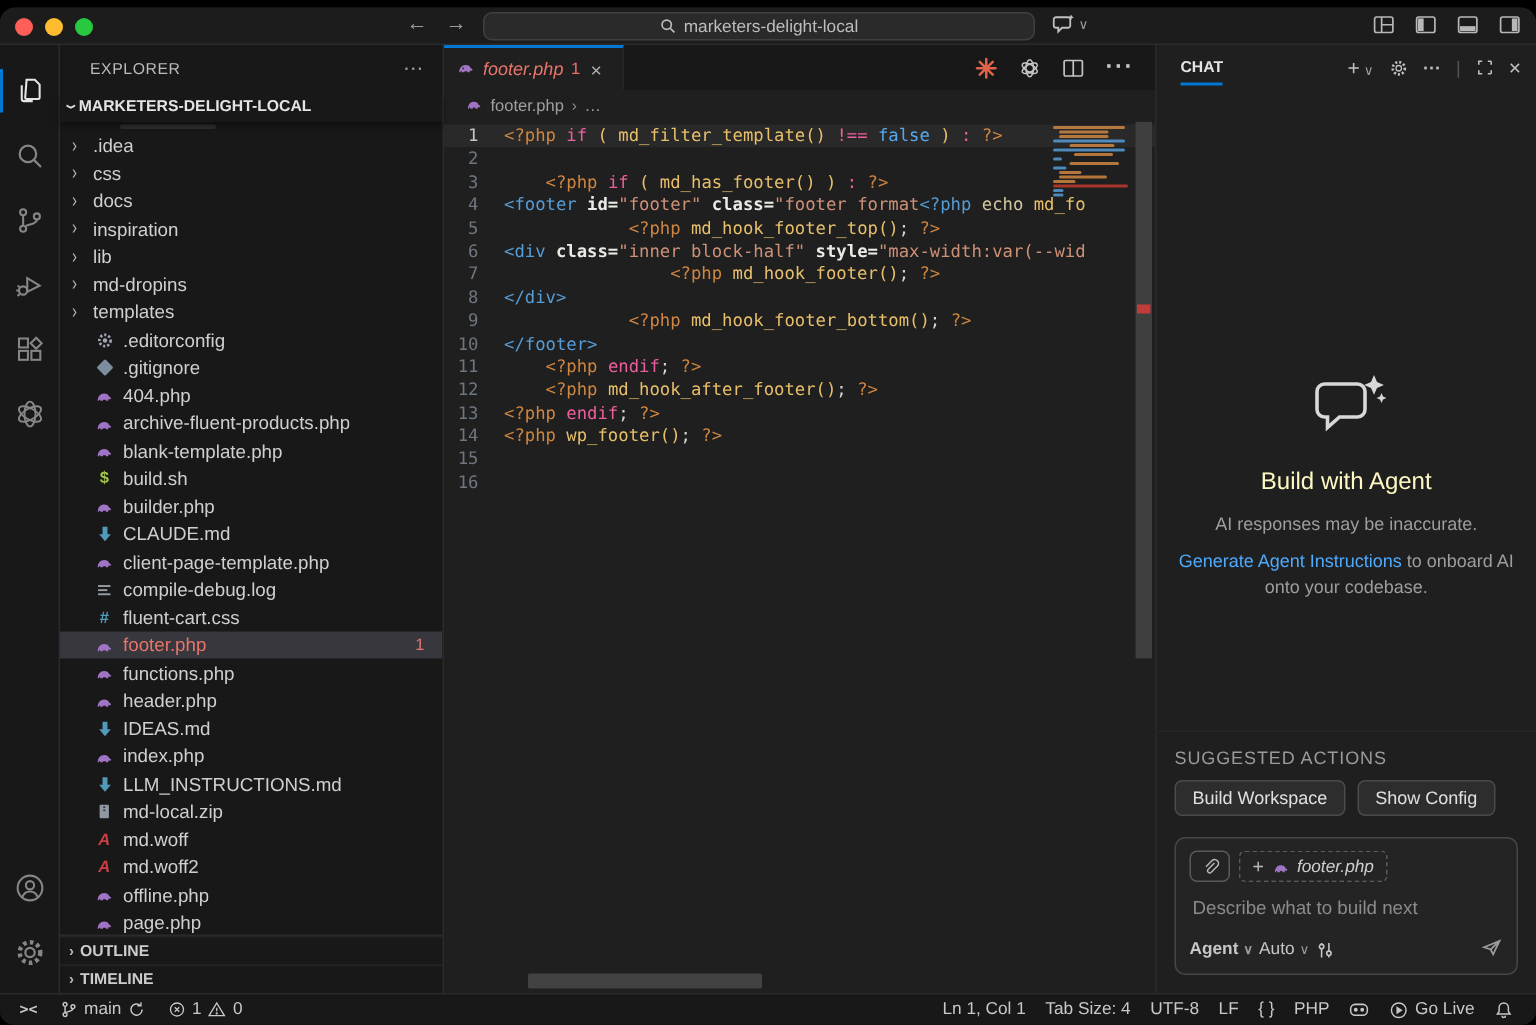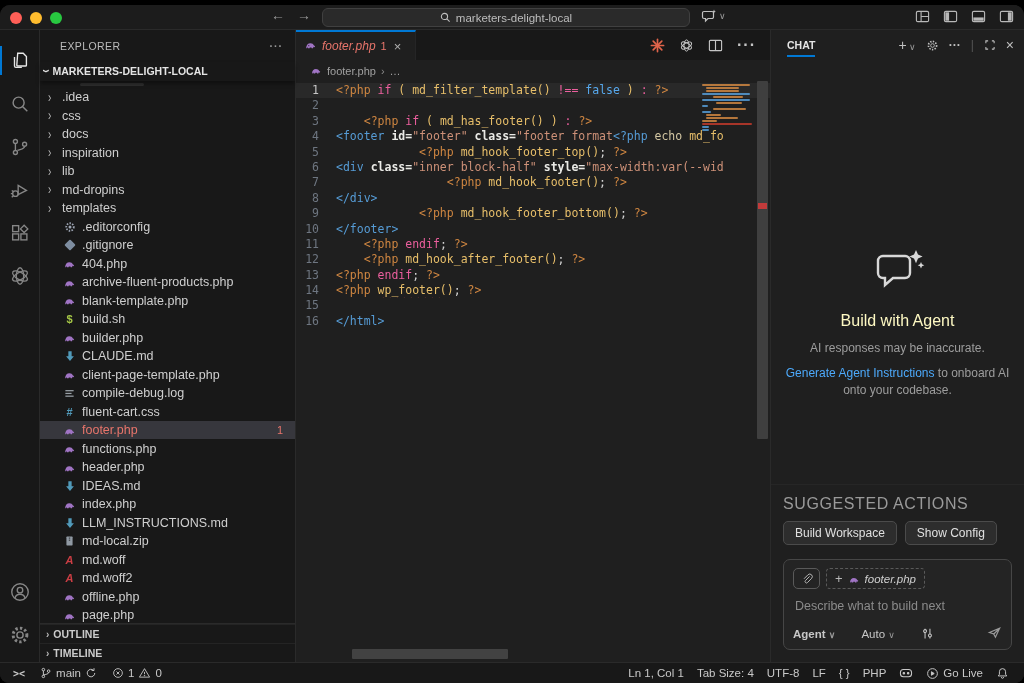--- a/index.html
+++ b/index.html
@@ -90,33 +90,33 @@
   .chat-tab { font-size:10.5px; font-weight:bold; color:#e4e4e4; position:relative; padding-bottom:6px; top:3px;}
   .chat-tab::after { content:""; position:absolute; left:0; right:0; bottom:0; height:2px; background:#0078d4; }
   .chat-hd .icons { margin-left:auto; display:flex; align-items:center; gap:10px; color:#c0c0c0; font-size:12px;}
   .chat-body { flex:1; position:relative; }
   .empty { position:absolute; top:188px; left:0; right:0; text-align:center; padding:0 14px; }
   .empty .title { font-size:16px; color:#fef9c3; margin-top:14px; }
   .empty .disc { font-size:12px; color:#9d9d9d; margin-top:11px; }
   .empty .onb { font-size:12px; color:#9d9d9d; margin-top:10px; line-height:1.45; }
   .empty .link { color:#4daafc; cursor:pointer; }
   .chat-bottom { padding:10px 12px 12px 12px; }
-  .sa-label { font-size:16px; letter-spacing:.6px; color:#9a9a9a; margin-bottom:8px; }
+  .sa-label { font-size:12px; letter-spacing:.6px; color:#9a9a9a; margin-bottom:8px; }
   .sa-btns { display:flex; gap:8px; margin-bottom:14px; }
   .sa-btn { background:#2d2d2d; border:1px solid #4b4b4b; border-radius:5px; color:#e0e0e0;
             font-size:12px; padding:4px 11px; cursor:pointer; }
   .inputbox { background:#242424; border:1px solid #464646; border-radius:7px; padding:8px 9px 7px 9px; }
   .ib-row1 { display:flex; align-items:center; gap:6px; }
   .clip-btn { border:1px solid #5a5a5a; border-radius:5px; width:27px; height:21px;
               display:flex; align-items:center; justify-content:center; color:#b9b9b9; }
   .chip { border:1px dashed #5a5a5a; border-radius:4px; height:21px; display:flex; align-items:center;
           gap:5px; padding:0 8px; color:#b9b9b9; font-size:11.5px; }
   .chip .fn { font-style:italic; color:#cfcfcf; }
   .ib-ph { color:#8b8b8b; font-size:12.5px; margin:10px 0 12px 2px; }
-  .ib-row3 { display:flex; align-items:center; gap:26px; color:#c7c7c7; font-size:11.5px; }
+  .ib-row3 { display:flex; align-items:center; gap:4px; color:#c7c7c7; font-size:11.5px; }
   .ib-row3 .send { margin-left:auto; color:#9a9a9a; }
   .chev-s { font-size:9px; color:#9a9a9a; }
   
   .statusbar { height:21px; background:#181818; border-top:1px solid #2a2a2a;
                display:flex; align-items:center; font-size:11.5px; color:#c8c8c8;
                padding:0 10px 0 8px; gap:5px; flex:0 0 auto; }
   .sb-item { display:flex; align-items:center; gap:4px; padding:0 5px; height:100%; cursor:pointer; }
   .sb-right { margin-left:auto; display:flex; align-items:center; gap:3px; }
   .mono { font-family:"DejaVu Sans Mono",monospace; }
   svg { flex:0 0 auto; }
@@ -501,21 +501,21 @@
           <div class="cline"><span class="lnum">6</span><span class="ltext"><span class="c-t">&lt;div </span><span class="c-a">class=</span><span class="c-s">"inner block-half" </span><span class="c-a">style=</span><span class="c-s">"max-width:var(--wid</span></span></div>
           <div class="cline"><span class="lnum">7</span><span class="ltext"><span class="c-w">                </span><span class="c-p">&lt;?php </span><span class="c-f">md_hook_footer()</span><span class="c-w">;</span><span class="c-p"> ?&gt;</span></span></div>
           <div class="cline"><span class="lnum">8</span><span class="ltext"><span class="c-t">&lt;/div&gt;</span></span></div>
           <div class="cline"><span class="lnum">9</span><span class="ltext"><span class="c-w">            </span><span class="c-p">&lt;?php </span><span class="c-f">md_hook_footer_bottom()</span><span class="c-w">;</span><span class="c-p"> ?&gt;</span></span></div>
           <div class="cline"><span class="lnum">10</span><span class="ltext"><span class="c-t">&lt;/footer&gt;</span></span></div>
           <div class="cline"><span class="lnum">11</span><span class="ltext"><span class="c-w">    </span><span class="c-p">&lt;?php </span><span class="c-k">endif</span><span class="c-w">;</span><span class="c-p"> ?&gt;</span></span></div>
           <div class="cline"><span class="lnum">12</span><span class="ltext"><span class="c-w">    </span><span class="c-p">&lt;?php </span><span class="c-f">md_hook_after_footer()</span><span class="c-w">;</span><span class="c-p"> ?&gt;</span></span></div>
           <div class="cline"><span class="lnum">13</span><span class="ltext"><span class="c-p">&lt;?php </span><span class="c-k">endif</span><span class="c-w">;</span><span class="c-p"> ?&gt;</span></span></div>
           <div class="cline"><span class="lnum">14</span><span class="ltext"><span class="c-p">&lt;?php </span><span class="c-sq">wp_footer</span><span class="c-f">()</span><span class="c-w">;</span><span class="c-p"> ?&gt;</span></span></div>
           <div class="cline"><span class="lnum">15</span></div>
-          <div class="cline"><span class="lnum">16</span><span class="ltext"><span class="c-t">&lt;/html&gt;</span></span></div>
+          <div class="cline"><span class="lnum">16</span></div>
           <div class="minimap" id="minimap">
             <div class="ml" style="margin-left: 0px; width: 48px; background: rgb(207, 134, 65);"></div>
             <div class="ml" style="margin-left: 3.6px; width: 33px; background: rgb(207, 134, 65);"></div>
             <div class="ml" style="margin-left: 3.6px; width: 33px; background: rgb(207, 134, 65);"></div>
             <div class="ml" style="margin-left: 0px; width: 48px; background: rgb(86, 156, 214);"></div>
             <div class="ml" style="margin-left: 10.8px; width: 30px; background: rgb(207, 134, 65);"></div>
             <div class="ml" style="margin-left: 0px; width: 48px; background: rgb(86, 156, 214);"></div>
             <div class="ml" style="margin-left: 14.4px; width: 26px; background: rgb(207, 134, 65);"></div>
             <div class="ml" style="margin-left: 0px; width: 6px; background: rgb(86, 156, 214);"></div>
             <div class="ml" style="margin-left: 10.8px; width: 33px; background: rgb(207, 134, 65);"></div>

